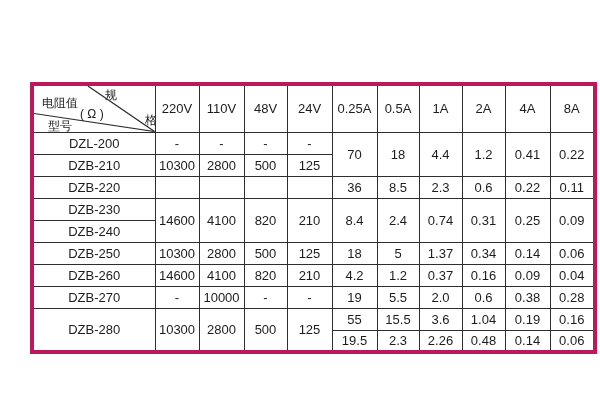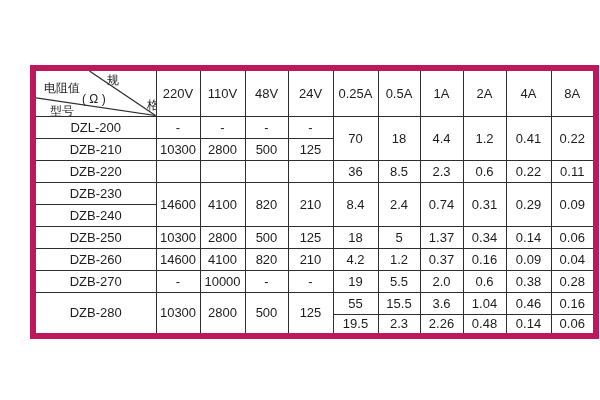--- a/index.html
+++ b/index.html
@@ -4,21 +4,22 @@
 <style>
   html,body { margin:0; padding:0; }
   body {
     width:600px; height:400px; background:#ffffff;
     font-family:"Liberation Sans","DejaVu Sans",sans-serif;
   }
   .stage { position:relative; width:600px; height:400px; background:#ffffff; overflow:hidden; }
   .tbl-wrap { position:absolute; left:30px; top:65px; }
   table.spec {
     border-collapse:collapse; table-layout:fixed;
-    border:6px solid #be185d;
+    border:4px solid #be185d;
+    margin-top:17px;
   }
   table.spec th, table.spec td {
     border:1.5px solid #2e2e2e;
     padding:0; margin:0;
     text-align:center; vertical-align:middle;
     font-size:13px; font-weight:normal; color:#1c1c1c;
     overflow:hidden; white-space:nowrap;
   }
   tr.head { height:48px; }
   tr.data { height:22px; }
@@ -118,21 +119,21 @@
       <tr class="data">
         <td>DZB-230</td>
         <td rowspan="2">14600</td>
         <td rowspan="2">4100</td>
         <td rowspan="2">820</td>
         <td rowspan="2">210</td>
         <td rowspan="2">8.4</td>
         <td rowspan="2">2.4</td>
         <td rowspan="2">0.74</td>
         <td rowspan="2">0.31</td>
-        <td rowspan="2">0.29</td>
+        <td rowspan="2">0.25</td>
         <td rowspan="2">0.09</td>
       </tr>
 
       <tr class="data">
         <td>DZB-240</td>
       </tr>
 
       <tr class="data">
         <td>DZB-250</td>
         <td>10300</td>
@@ -178,21 +179,21 @@
       <tr class="data">
         <td rowspan="2" class="vtop">DZB-280</td>
         <td rowspan="2" class="vtop">10300</td>
         <td rowspan="2" class="vtop">2800</td>
         <td rowspan="2" class="vtop">500</td>
         <td rowspan="2" class="vtop">125</td>
         <td>55</td>
         <td>15.5</td>
         <td>3.6</td>
         <td>1.04</td>
-        <td>0.46</td>
+        <td>0.19</td>
         <td>0.16</td>
       </tr>
 
       <tr class="data">
         <td>19.5</td>
         <td>2.3</td>
         <td>2.26</td>
         <td>0.48</td>
         <td>0.14</td>
         <td>0.06</td>

